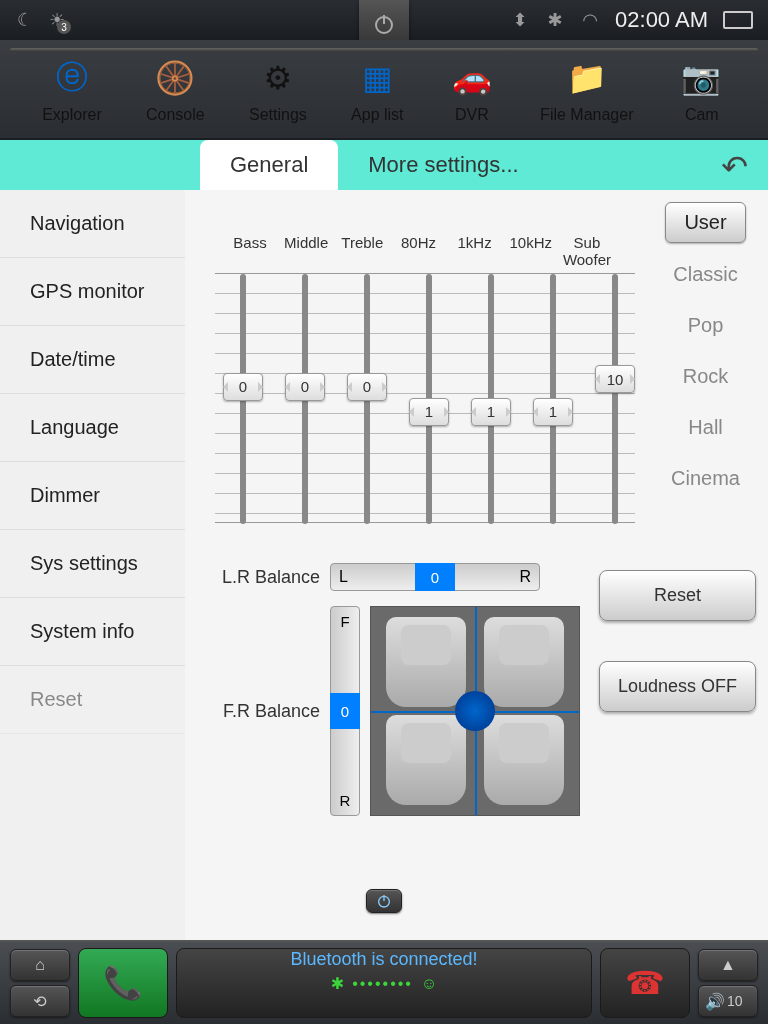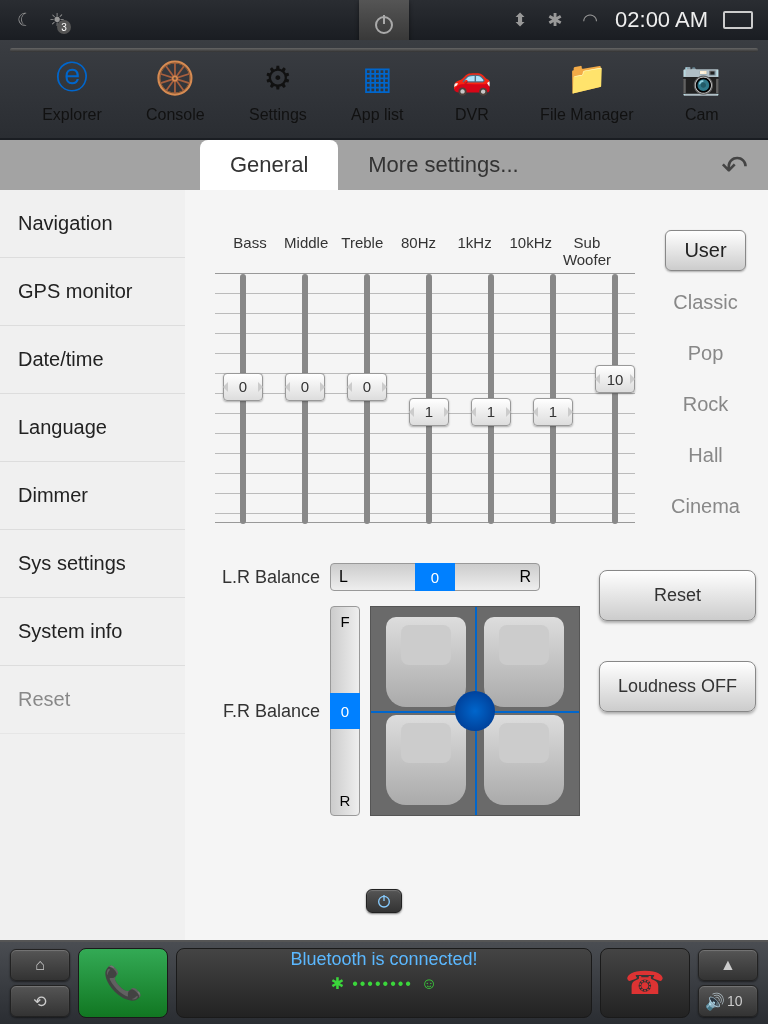--- a/index.html
+++ b/index.html
@@ -14,44 +14,44 @@
 .power-top svg { width: 24px; height: 24px; }
 
 
 .dock { height: 100px; background: linear-gradient(#3a3d42, #2a2d32); display: flex; justify-content: space-around; align-items: center; padding: 0 20px; border-bottom: 2px solid #1a1d22; position: relative; }
 .dock::before { content:""; position:absolute; top:8px; left:10px; right:10px; height:4px; background: linear-gradient(#666,#333); border-radius:2px;}
 .dock-item { display: flex; flex-direction: column; align-items: center; gap: 4px; color: #111; font-size: 16px; cursor: pointer; }
 .dock-icon { width: 48px; height: 48px; display: flex; align-items: center; justify-content: center; font-size: 32px; }
 
 
 .main { height: 800px; background: #e8e8e8; display: flex; flex-direction: column; position: relative; }
-.tabs { height: 50px; display: flex; align-items: flex-end; padding-left: 200px; background: #a3a3a3; }
+.tabs { height: 50px; display: flex; align-items: flex-end; padding-left: 200px; background: #5eead4; }
 .tab { padding: 12px 30px; font-size: 22px; color: #333; cursor: pointer; }
 .tab.active { background: #fff; border-radius: 8px 8px 0 0; font-weight: 500; }
 .back-btn { position: absolute; right: 20px; top: 8px; font-size: 32px; color: #444; cursor: pointer; }
 
 .content { flex: 1; display: flex; background: #f5f5f5; }
 
 
 .sidebar { width: 185px; background: #f0f0f0; overflow-y: auto; }
-.sidebar-item { padding: 22px 18px; font-size: 20px; color: #222; border-bottom: 1px solid #ddd; cursor: pointer; }
+.sidebar-item { padding: 22px 30px; font-size: 20px; color: #222; border-bottom: 1px solid #ddd; cursor: pointer; }
 .sidebar-item.active { background: linear-gradient(#1e90ff, #0066dd); color: #fff; border-radius: 0 4px 4px 0; }
 
 
 .eq-panel { flex: 1; padding: 10px 15px; position: relative; }
 .eq-labels { display: flex; justify-content: space-between; padding: 0 8px 0 25px; margin-bottom: 5px; width: 420px; }
 .eq-label { font-size: 15px; color: #333; text-align: center; width: 50px; margin-top: 34px; }
 .eq-sliders { position: relative; height: 250px; width: 420px; margin-left: 15px; background: repeating-linear-gradient(to bottom, transparent, transparent 19px, #bbb 19px, #bbb 20px); border-top:1px solid #999; border-bottom:1px solid #999; }
 .eq-slider { position: absolute; top: 0; width: 6px; height: 250px; background: #888; border-radius: 3px; }
 .eq-thumb { position: absolute; width: 40px; height: 28px; background: linear-gradient(#fff,#ddd); border: 1px solid #999; border-radius: 4px; left: -17px; display: flex; align-items: center; justify-content: center; font-size: 15px; color: #333; cursor: pointer; box-shadow: 0 1px 2px rgba(0,0,0,0.3); }
 .eq-thumb::before { content:""; position:absolute; left:-6px; top:50%; transform:translateY(-50%); border:5px solid transparent; border-right-color:#ccc;}
 .eq-thumb::after { content:""; position:absolute; right:-6px; top:50%; transform:translateY(-50%); border:5px solid transparent; border-left-color:#ccc;}
 
 
-.presets { position: absolute; right: 10px; top: 40px; display: flex; flex-direction: column; gap: 12px; align-items: center; }
+.presets { position: absolute; right: 10px; top: 12px; display: flex; flex-direction: column; gap: 12px; align-items: center; }
 .preset-btn { padding: 8px 18px; font-size: 20px; color: #888; cursor: pointer; }
 .preset-btn.active { background: linear-gradient(#fff,#ccc); border: 1px solid #888; border-radius: 6px; color: #222; box-shadow: 0 1px 2px rgba(0,0,0,0.3); }
 
 
 .balance-section { margin-top: 40px; display: flex; flex-direction: column; gap: 15px; }
 .lr-balance { display: flex; align-items: center; gap: 10px; }
 .lr-label { font-size: 18px; color: #333; width: 120px; text-align: right; }
 .lr-track { width: 210px; height: 28px; background: linear-gradient(#ccc,#eee); border: 1px solid #999; border-radius: 4px; position: relative; display: flex; align-items: center; justify-content: space-between; padding: 0 8px; font-size: 16px; }
 .lr-thumb { position: absolute; width: 40px; height: 28px; background: #0080ff; left: 50%; transform: translateX(-50%); top:-1px; display: flex; align-items: center; justify-content: center; color: #fff; font-size: 15px; }
 

